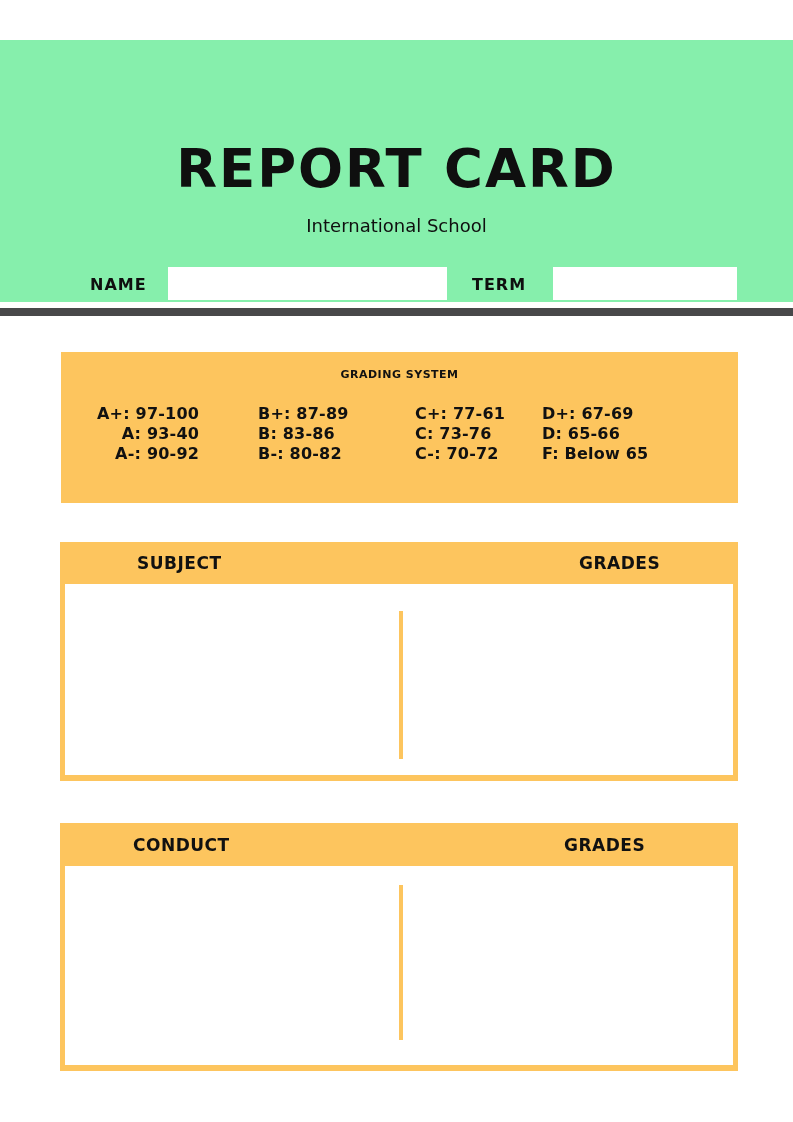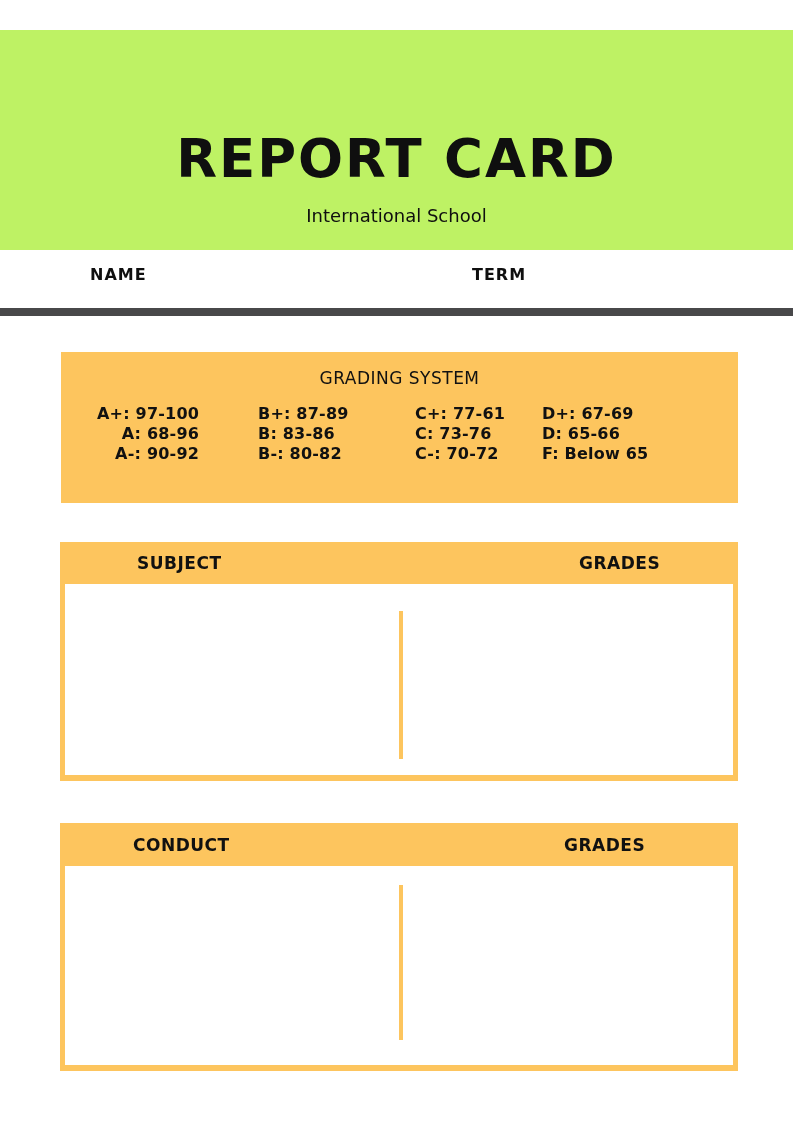--- a/index.html
+++ b/index.html
@@ -8,23 +8,23 @@
     width: 793px;
     height: 1122px;
     background: #ffffff;
     font-family: "DejaVu Sans", "Liberation Sans", sans-serif;
     color: #111111;
     overflow: hidden;
   }
   
   .band {
     position: absolute;
-    left: 0; top: 30px;
-    width: 793px; height: 220px;
-    background: #bef264;
+    left: 0; top: 40px;
+    width: 793px; height: 262px;
+    background: #86efac;
   }
   .title {
     position: absolute;
     left: 0; top: 98px;
     width: 100%;
     margin: 0;
     text-align: center;
     font-size: 53px;
     font-weight: bold;
     letter-spacing: 2px;
@@ -74,22 +74,22 @@
     position: absolute;
     left: 61px; top: 352px;
     width: 677px; height: 151px;
     background: #FDC55E;
   }
   .g-title {
     position: absolute;
     left: 0; top: 16px;
     width: 100%;
     text-align: center;
-    font-size: 17px;
-    font-weight: normal;
+    font-size: 11px;
+    font-weight: bold;
     letter-spacing: 0.5px;
   }
   .g-col {
     position: absolute;
     top: 52px;
     font-size: 16px;
     font-weight: bold;
     line-height: 20px;
     letter-spacing: 0.2px;
     white-space: nowrap;
@@ -167,21 +167,21 @@
     <input class="fld term-fld" type="text" value="" style="">
   </header>
 
   <div class="dark-bar"></div>
 
   <section class="grading">
     <div class="g-title">GRADING SYSTEM</div>
 
     <div class="g-col g-c1">
       <div>A+: 97-100</div>
-      <div>A: 68-96</div>
+      <div>A: 93-40</div>
       <div>A-: 90-92</div>
     </div>
     <div class="g-col g-c2">
       <div>B+: 87-89</div>
       <div>B: 83-86</div>
       <div>B-: 80-82</div>
     </div>
     <div class="g-col g-c3">
       <div>C+: 77-61</div>
       <div>C: 73-76</div>

